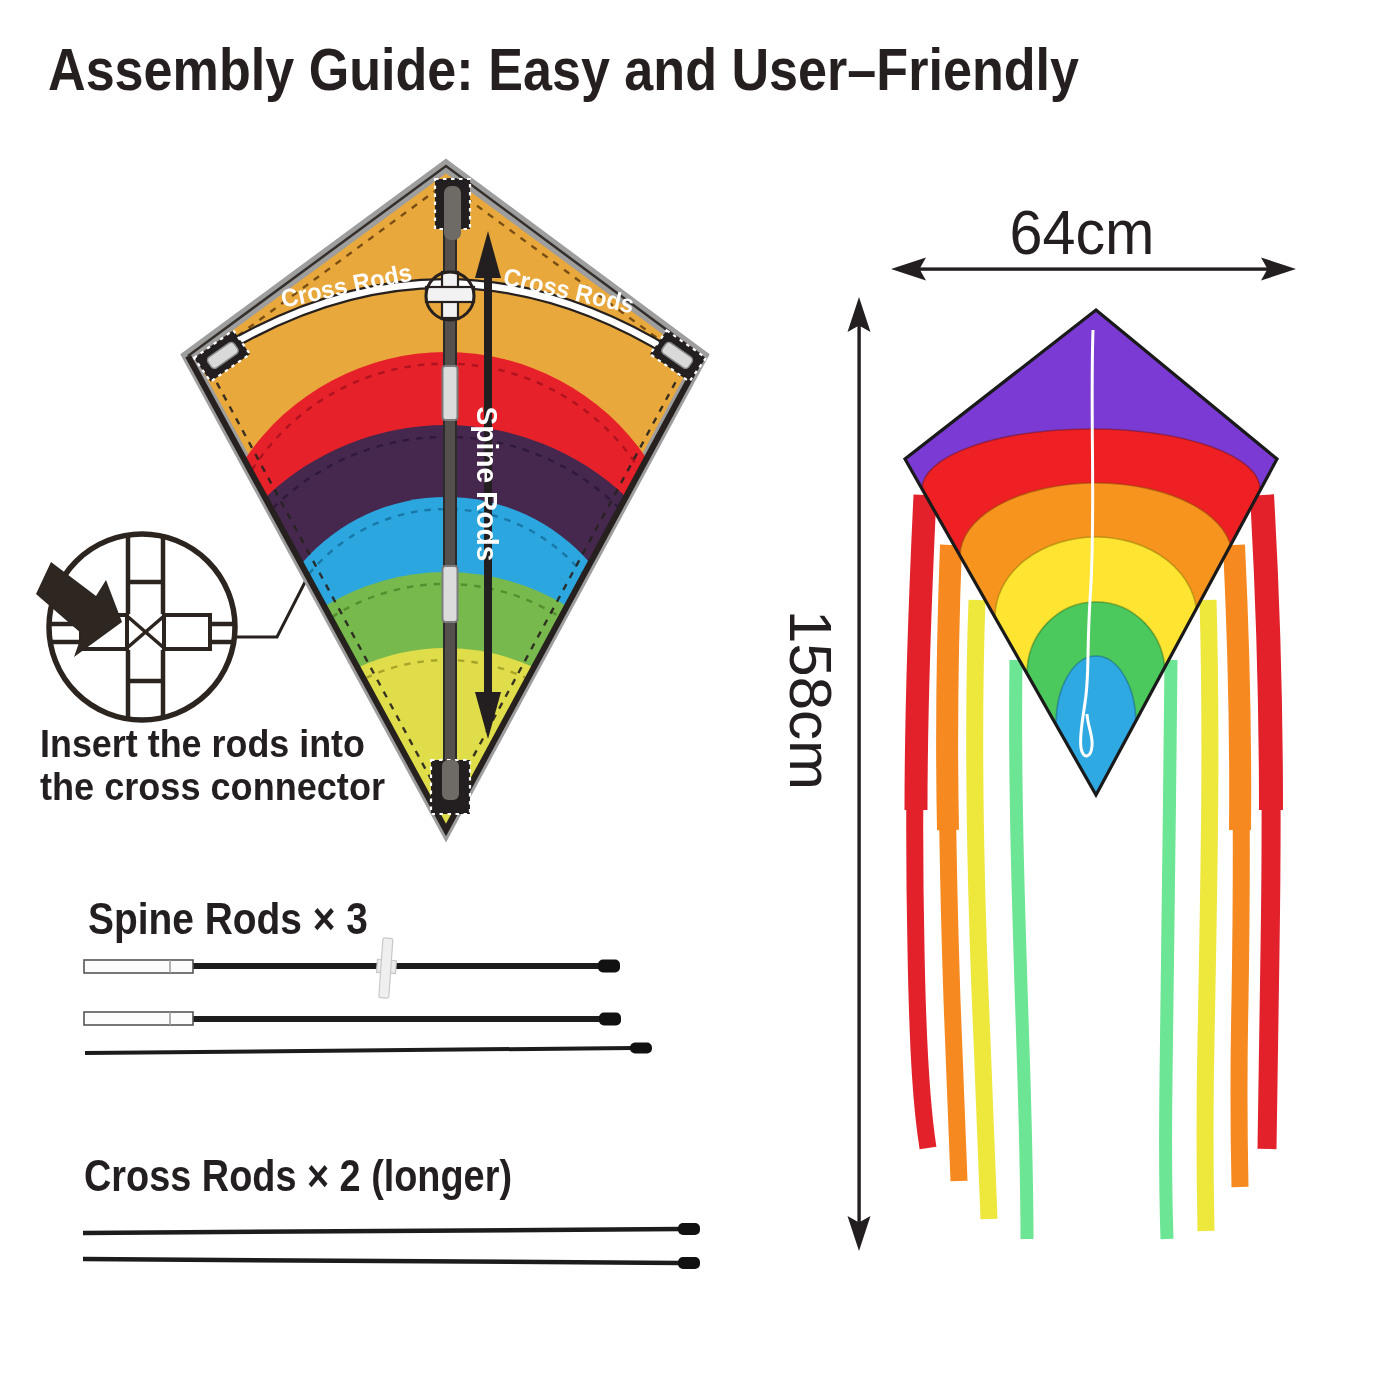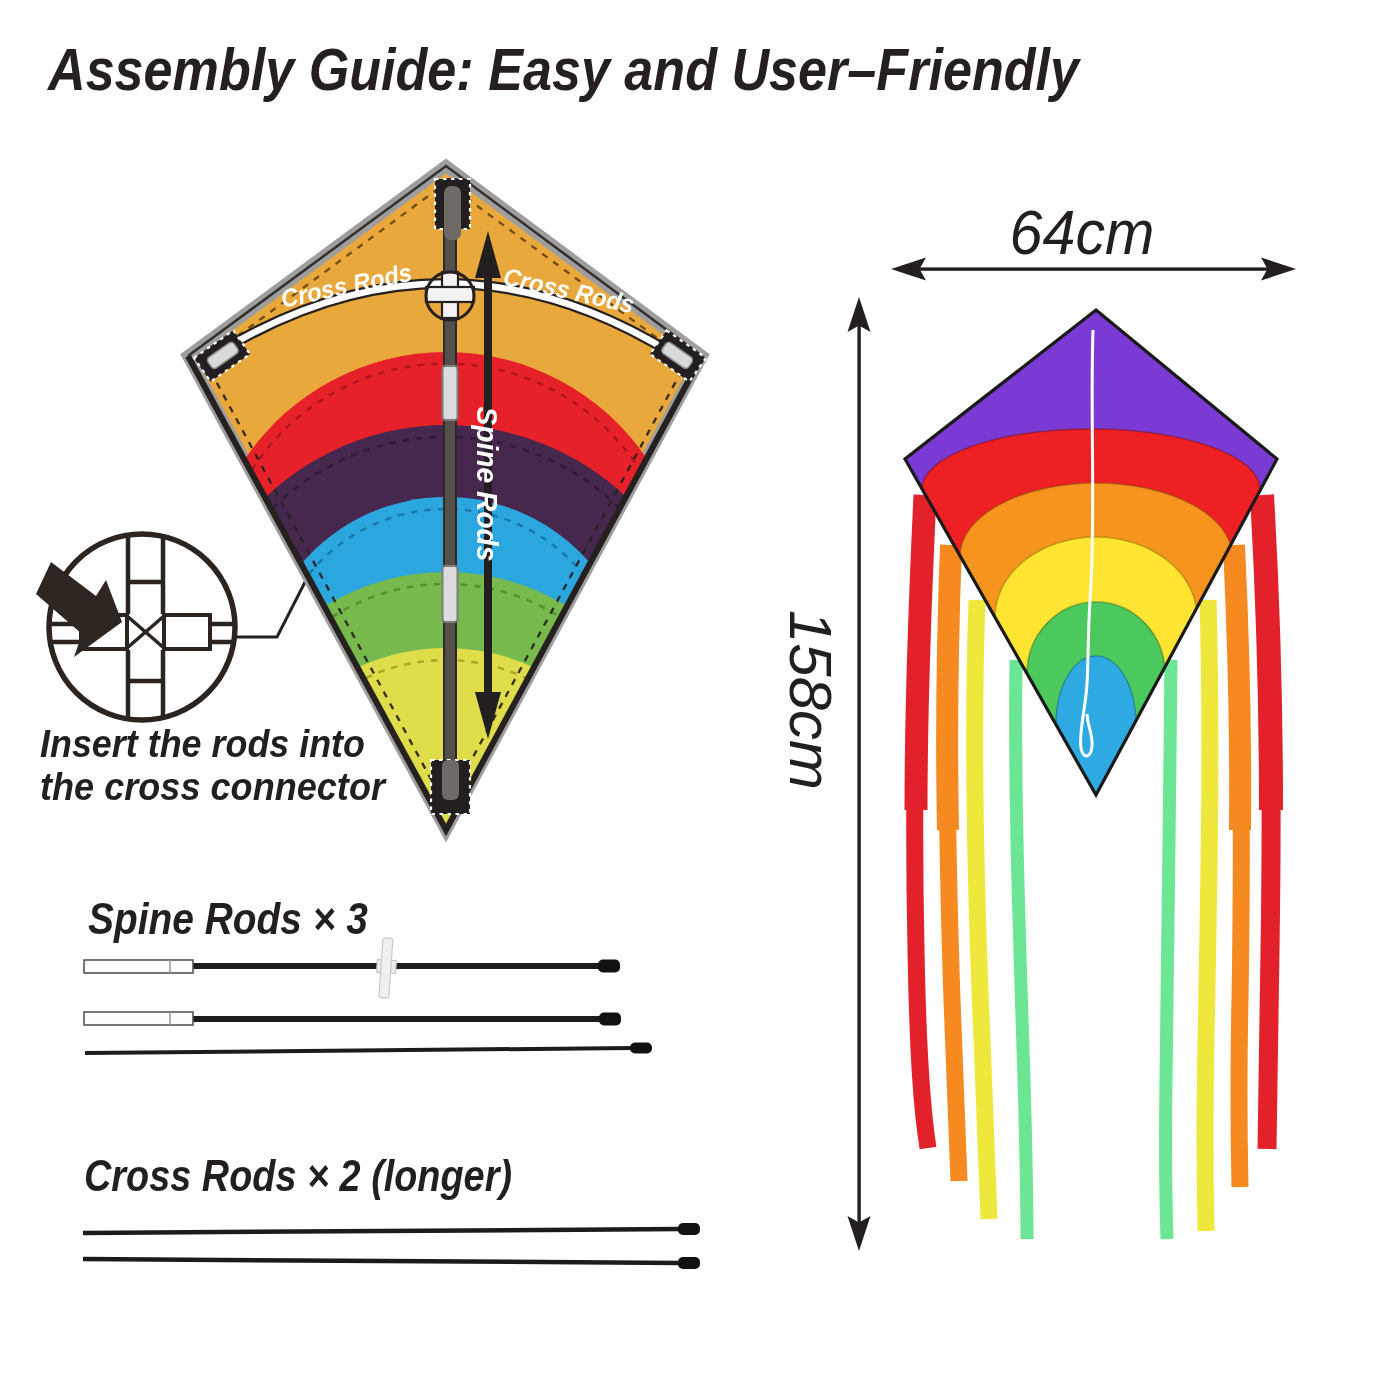--- a/index.html
+++ b/index.html
@@ -1,16 +1,16 @@
 <!DOCTYPE html>
 <html><head>
 <meta charset="utf-8">
 <style>
   html,body{margin:0;padding:0;background:#fff;}
-  .page{width:1400px;height:1400px;position:relative;overflow:hidden;background:#fff;font-style:italic;}
+  .page{width:1400px;height:1400px;position:relative;overflow:hidden;background:#fff;}
   svg{position:absolute;top:0;left:0;}
   text{font-family:"Liberation Sans", sans-serif;}
 </style>
 </head>
 <body>
 <div class="page">
 <svg width="1400" height="1400" viewBox="0 0 1400 1400">
   <rect x="0" y="0" width="1400" height="1400" fill="#ffffff"></rect>
 
   <text x="48" y="90" font-size="60" font-weight="bold" textLength="1031" lengthAdjust="spacingAndGlyphs" fill="#251f20">Assembly Guide: Easy and User–Friendly</text>

